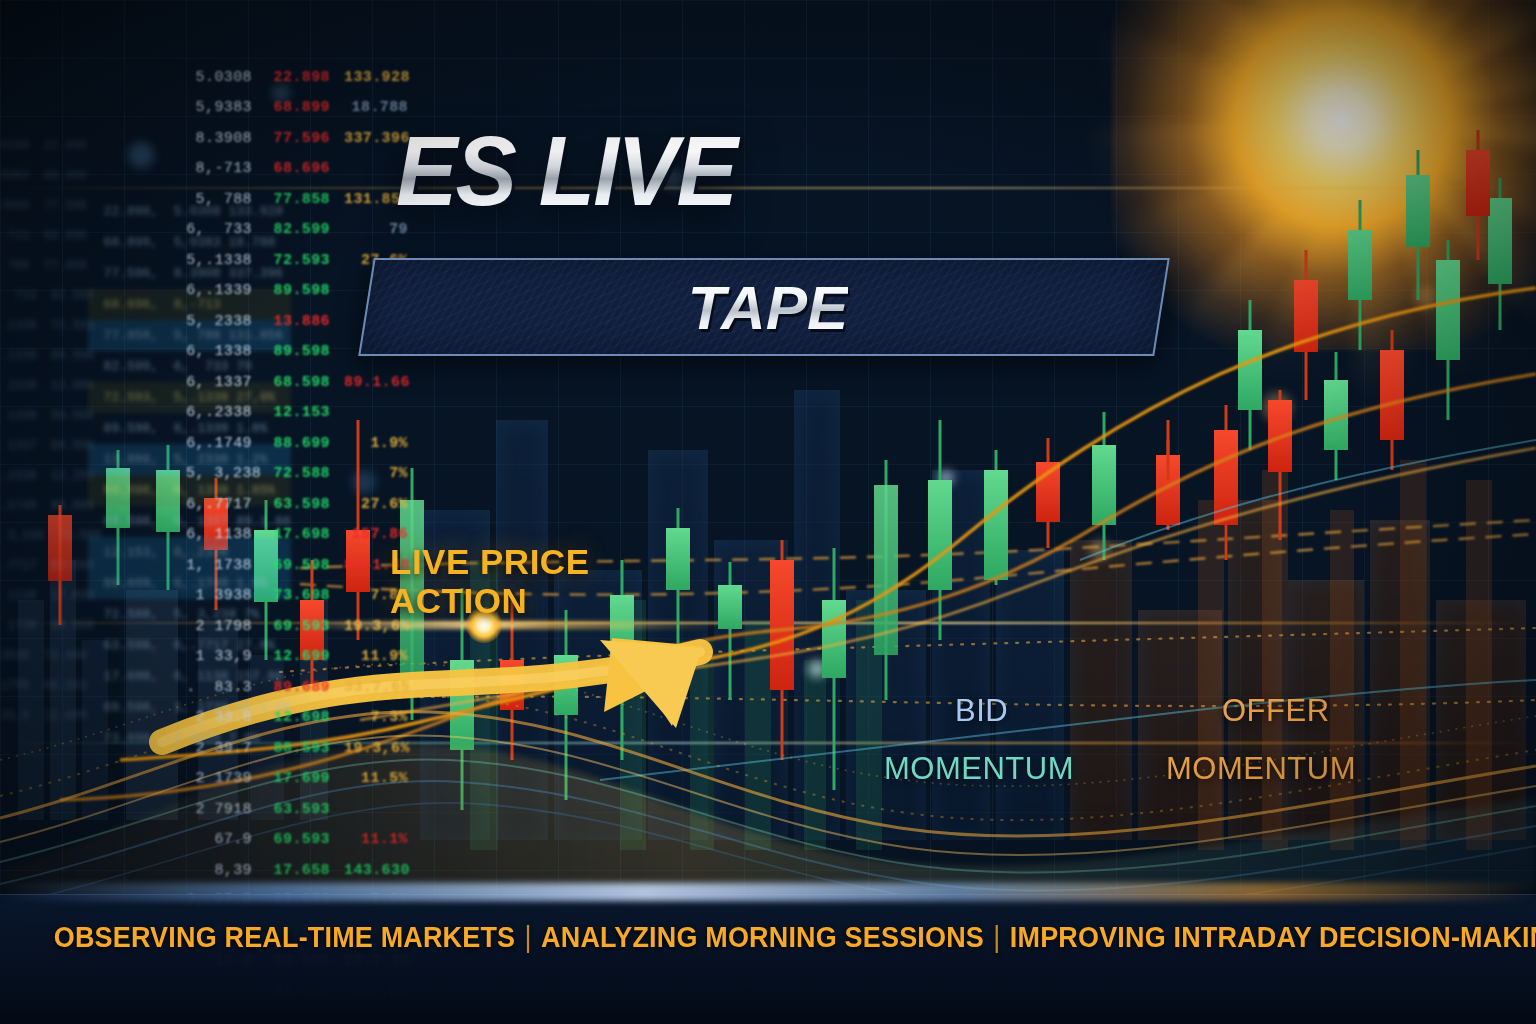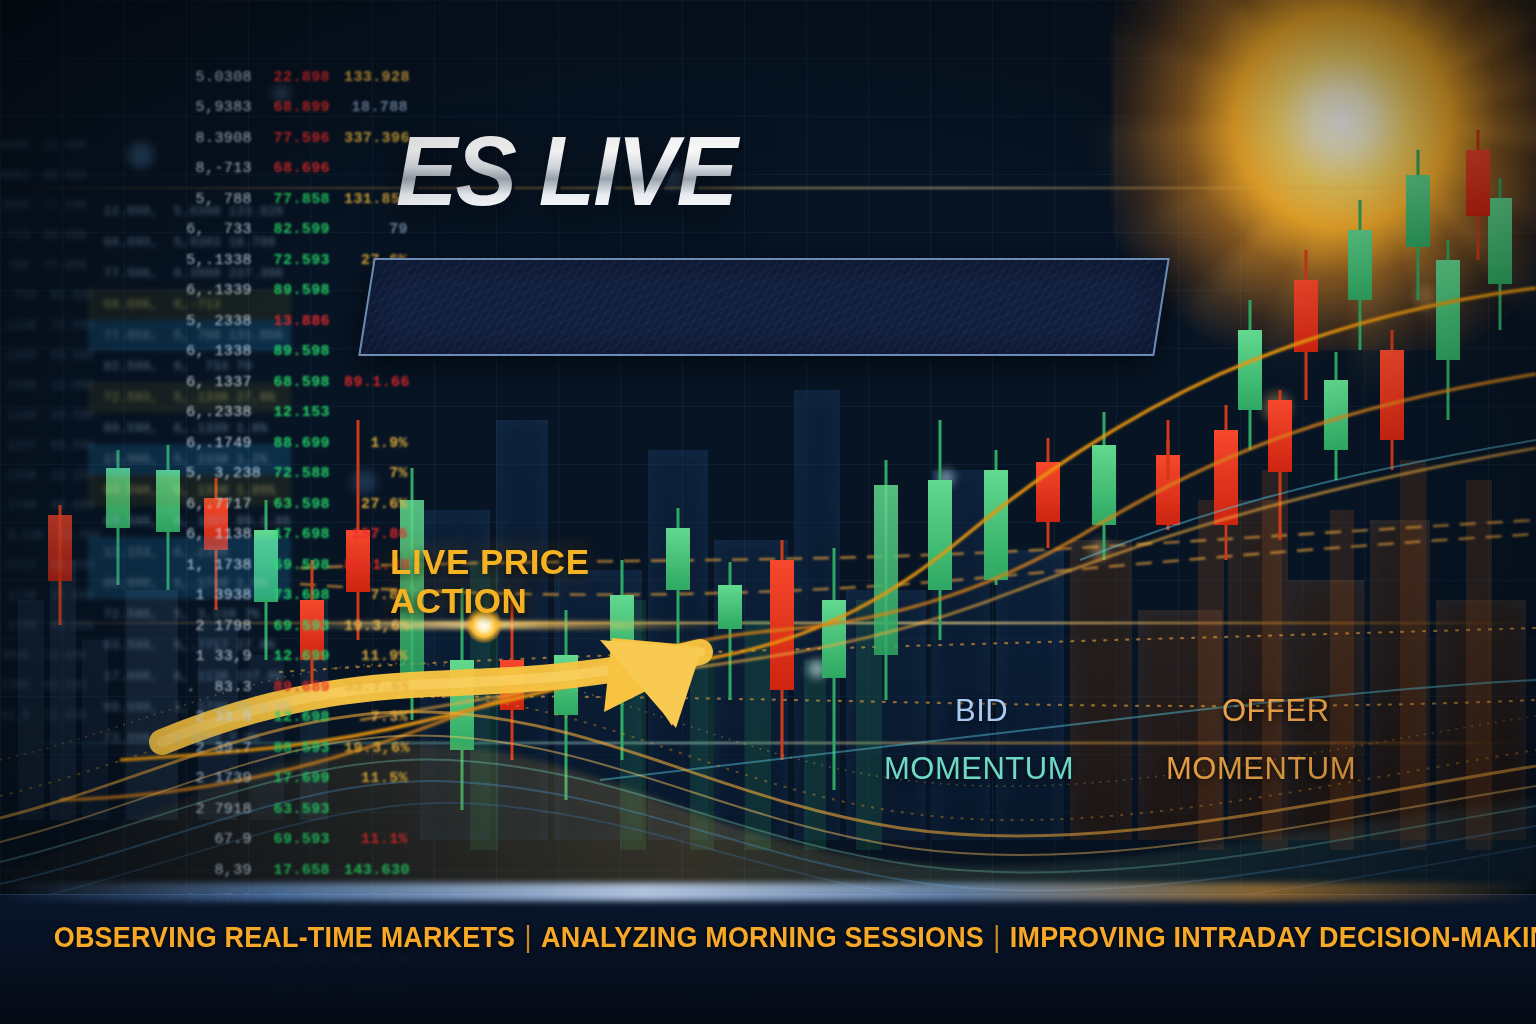--- a/index.html
+++ b/index.html
@@ -458,20 +458,21 @@
   <div class="ladder ladder-main" id="ladderMain"><div class="row"><span class="c c1">5.0308</span><span class="c c2 down">22.898</span><span class="c c3 amb">133.928</span></div><div class="row"><span class="c c1">5,9383</span><span class="c c2 down">68.899</span><span class="c c3 dim">18.788</span></div><div class="row"><span class="c c1">8.3908</span><span class="c c2 down">77.596</span><span class="c c3 amb">337.396</span></div><div class="row"><span class="c c1">8,-713</span><span class="c c2 down">68.696</span><span class="c c3 amb"></span></div><div class="row"><span class="c c1">5, 788</span><span class="c c2 up">77.858</span><span class="c c3 amb">131.856</span></div><div class="row"><span class="c c1">6,  733</span><span class="c c2 up">82.599</span><span class="c c3 dim">79</span></div><div class="row"><span class="c c1">5,.1338</span><span class="c c2 up">72.593</span><span class="c c3 amb">27,6%</span></div><div class="row"><span class="c c1">6,.1339</span><span class="c c2 up">89.598</span><span class="c c3 amb">1.6%</span></div><div class="row"><span class="c c1">5, 2338</span><span class="c c2 down">13.886</span><span class="c c3 down">1.2%</span></div><div class="row"><span class="c c1">6, 1338</span><span class="c c2 up">89.598</span><span class="c c3 amb">1.85%</span></div><div class="row"><span class="c c1">6, 1337</span><span class="c c2 up">68.598</span><span class="c c3 down">89.1.66</span></div><div class="row"><span class="c c1">6,.2338</span><span class="c c2 up">12.153</span><span class="c c3 dim"></span></div><div class="row"><span class="c c1">6,.1749</span><span class="c c2 up">88.699</span><span class="c c3 amb">1.9%</span></div><div class="row"><span class="c c1">5, 3,238</span><span class="c c2 up">72.588</span><span class="c c3 amb">7%</span></div><div class="row"><span class="c c1">6,.7717</span><span class="c c2 up">63.598</span><span class="c c3 amb">27.6%</span></div><div class="row"><span class="c c1">6, 1138</span><span class="c c2 up">17.698</span><span class="c c3 down">157.86</span></div><div class="row"><span class="c c1">1, 1738</span><span class="c c2 up">69.598</span><span class="c c3 down">89.1.88</span></div><div class="row"><span class="c c1">1 3938</span><span class="c c2 up">73.698</span><span class="c c3 amb">7.8%</span></div><div class="row"><span class="c c1">2 1798</span><span class="c c2 up">69.593</span><span class="c c3 amb">19.3,6%</span></div><div class="row"><span class="c c1">1 33,9</span><span class="c c2 up">12.699</span><span class="c c3 amb">11.9%</span></div><div class="row"><span class="c c1">.  83.3</span><span class="c c2 down">89.689</span><span class="c c3 amb">33.7.65</span></div><div class="row"><span class="c c1">2 33.8</span><span class="c c2 up">12.698</span><span class="c c3 amb">7.3%</span></div><div class="row"><span class="c c1">2 39.7</span><span class="c c2 up">88.593</span><span class="c c3 amb">19.3,6%</span></div><div class="row"><span class="c c1">2 1739</span><span class="c c2 up">17.699</span><span class="c c3 amb">11.5%</span></div><div class="row"><span class="c c1">2 7918</span><span class="c c2 up">63.593</span><span class="c c3 amb"></span></div><div class="row"><span class="c c1">  67.9</span><span class="c c2 up">69.593</span><span class="c c3 down">11.1%</span></div><div class="row"><span class="c c1">  8,39</span><span class="c c2 up">17.658</span><span class="c c3 up">143.630</span></div><div class="row"><span class="c c1">2,.97.8</span><span class="c c2 up">83.853</span><span class="c c3 up">7.9%</span></div><div class="row"><span class="c c1">2 1739</span><span class="c c2 up">12.698</span><span class="c c3 dim">13.3%</span></div><div class="row"><span class="c c1">  13.8</span><span class="c c2 dim">83.659</span><span class="c c3 amb">28.7.7%</span></div><div class="row"><span class="c c1"></span><span class="c c2 dim">83.888</span><span class="c c3 dim">157.85</span></div></div>
 
   <div class="title-wrap">
     <div class="title-main">ES LIVE</div>
   </div>
 
   <div class="plate">
     <div class="plate-tex"></div>
   </div>
   <div class="plate-text">
+    <span class="word-silver">TAPE</span>
   </div>
 
   <div class="glow-dot-flare"></div>
   <div class="glow-dot"></div>
 
   <div class="callout lbl-lpa">
     <div>LIVE PRICE</div>
     <div>ACTION</div>
   </div>
   <div class="callout lbl-bid">BID</div>

